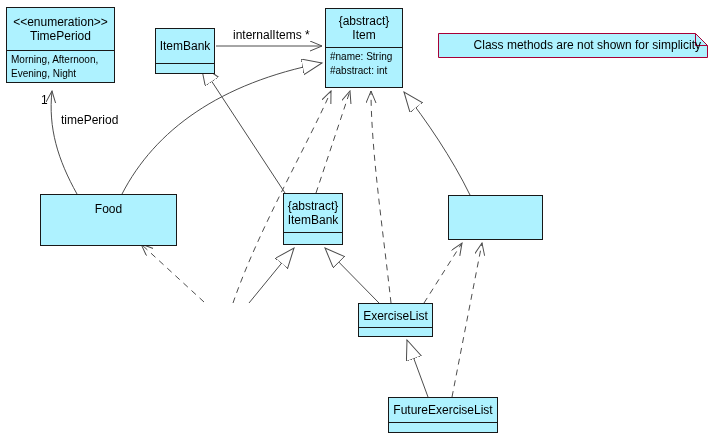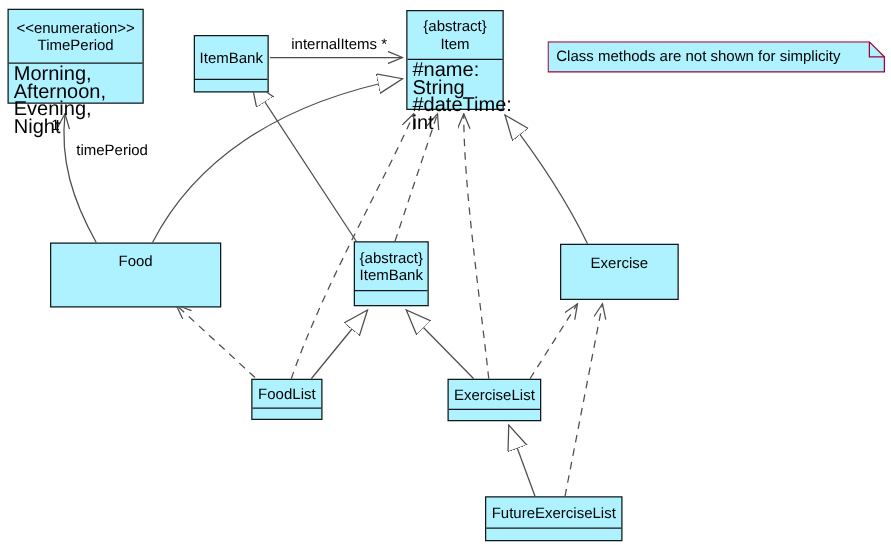--- a/index.html
+++ b/index.html
@@ -20,27 +20,27 @@
     position:absolute; z-index:2; box-sizing:border-box;
     background:var(--fill); border:1px solid var(--border);
     display:flex; flex-direction:column;
   }
   .name-c{
     flex:0 0 auto; display:flex; flex-direction:column; justify-content:center;
     align-items:center; text-align:center; font-size:12px; line-height:14px; padding:2px 2px;
   }
   .attr-c{
     flex:1 1 auto; border-top:1px solid var(--border);
-    font-size:16px; line-height:14px; padding:2px 4px; text-align:left;
+    font-size:10px; line-height:14px; padding:2px 4px; text-align:left;
   }
   .attr-c.empty{padding:0;}
   .note{position:absolute; z-index:2;}
   .note .ntext{
     position:absolute; left:0; top:0; width:256px; height:24px; line-height:24px;
-    text-align:left; font-size:12px; white-space:nowrap; padding-left:7px;
+    text-align:right; font-size:12px; white-space:nowrap; padding-left:7px;
   }
   .note svg path{stroke:var(--noteborder);}
 </style>
 </head>
 <body>
 
 <div id="canvas">
 
   <svg id="edges" width="713" height="436" viewBox="0 0 713 436">
     <defs>
@@ -103,21 +103,21 @@
     <div class="attr-c empty" style="flex:0 0 9px;"></div>
   </div>
 
   <div class="ubox" style="left:325px;top:8px;width:78px;height:80px;">
     <div class="name-c" style="height:34px;">
       <div>{abstract}</div>
       <div>Item</div>
     </div>
     <div class="attr-c">
       <div>#name: String</div>
-      <div>#dateTime: int</div>
+      <div>#abstract: int</div>
     </div>
   </div>
 
   <div class="note" style="left:438px;top:33px;width:271px;height:26px;">
     <svg width="271" height="26">
       <path d="M0.5,0.5 L257.5,0.5 L269.5,12.5 L269.5,24.5 L0.5,24.5 Z" fill="var(--fill)" stroke-width="1"></path>
       <path d="M257.5,0.5 L257.5,12.5 L269.5,12.5" fill="none" stroke-width="1"></path>
     </svg>
     <div class="ntext">Class methods are not shown for simplicity</div>
   </div>
@@ -130,31 +130,22 @@
 
   <div class="ubox" style="left:283px;top:193px;width:60px;height:52px;">
     <div class="name-c" style="height:34px;">
       <div>{abstract}</div>
       <div>ItemBank</div>
     </div>
     <div class="attr-c empty"></div>
   </div>
 
   <div class="ubox" style="left:448px;top:195px;width:95px;height:45px;">
-    <div class="name-c" style="height:23px;">
-      <div>Exercise</div>
-    </div>
   </div>
 
-  <div class="ubox" style="left:201px;top:303px;width:57px;height:33px;">
-    <div class="name-c" style="flex:1 1 auto;">
-      <div>FoodList</div>
-    </div>
-    <div class="attr-c empty" style="flex:0 0 8px;"></div>
-  </div>
 
   <div class="ubox" style="left:358px;top:303px;width:75px;height:34px;">
     <div class="name-c" style="flex:1 1 auto;">
       <div>ExerciseList</div>
     </div>
     <div class="attr-c empty" style="flex:0 0 8px;"></div>
   </div>
 
   <div class="ubox" style="left:388px;top:397px;width:110px;height:36px;">
     <div class="name-c" style="flex:1 1 auto;">

